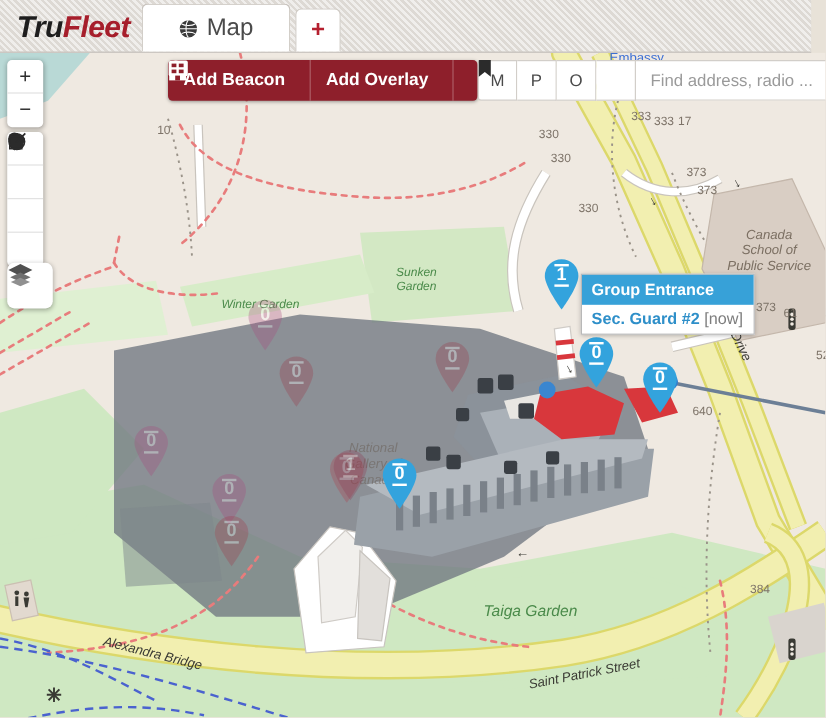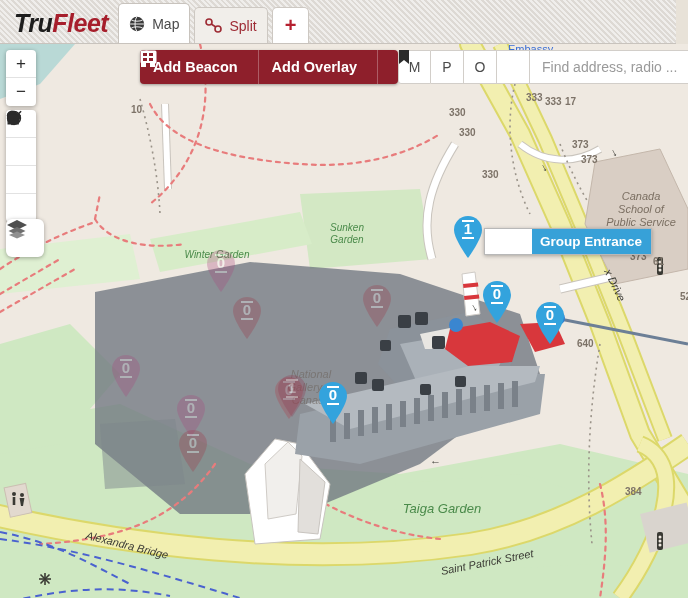--- a/index.html
+++ b/index.html
@@ -26,25 +26,25 @@
     letter-spacing: -.5px;
     padding: 0 10px 7px 14px;
     line-height: 1;
   }
   .brand .t1 { color: #1d1d1d; }
   .brand .t2 { color: #a61e2b; }
 
   .tabs { display: flex; align-items: flex-end; gap: 4px; height: 44px; }
   .tab {
     display: flex; align-items: center; gap: 7px;
-    height: 36px; padding: 0 10px;
+    height: 36px; padding: 0 30px;
     background: #f1eeea;
     border: 1px solid #cdc8c2; border-bottom: none;
     border-radius: 5px 5px 0 0;
-    color: #9e2b34; font-size: 14px;
+    color: #9e2b34; font-size: 20px;
     cursor: pointer;
   }
   .tab.active { background: #fff; height: 40px; color: #4a4a4a; border-color: #c8c3bd; }
   .tab.plus { padding: 0 12px; font-size: 20px; color: #b5202f; font-weight: bold; background:#fff; height:36px;}
   .tab svg { display: block; }
 
   
   .map {
     position: absolute; top: 44px; left: 0; width: 688px; height: 554px;
     overflow: hidden;
@@ -143,35 +143,34 @@
     background: #fff;
     border: 1px solid #b8b8b8;
     box-shadow: 0 1px 4px rgba(0,0,0,.3);
     min-width: 118px;
   }
   .popup-head {
     background: #37a1d8; color: #fff;
     font-size: 13.5px; font-weight: bold;
     padding: 5px 9px 5px 8px;
     white-space: nowrap;
-    margin-left: 47px;
   }
   .popup-body {
     padding: 4px 9px 5px 8px; font-size: 13.5px; white-space: nowrap;
   }
   .popup-body .who { color: #2e8fc9; font-weight: bold; }
   .popup-body .when { color: #7d7d7d; }
 
   
   .mlabel {
     position: absolute; pointer-events: none;
     font-family: "Liberation Sans", sans-serif;
   }
   .lbl-green { color: #4a8a4a; font-style: italic; font-size: 10px; text-align: center; line-height: 1.15; }
-  .lbl-grey  { color: #7d7368; font-size: 10px; font-weight: bold; }
+  .lbl-grey  { color: #7d7368; font-size: 10px; }
   .lbl-blue  { color: #3c6fd4; font-size: 11px; }
   .lbl-bldg  { color: #7b6f62; font-style: italic; font-size: 11px; text-align:center; line-height:1.2;}
   .lbl-road  { color: #3a3a34; font-size: 11px; }
 </style>
 </head>
 <body>
 
 <div id="app">
 
   <div class="map">
@@ -462,20 +461,24 @@
       <svg width="32" height="44" viewBox="0 0 32 44">
           <path d="M16,43 C16,43 2,24 2,15 A14,14 0 0 1 30,15 C30,24 16,43 16,43 Z" fill="#a03a4a"></path>
         </svg>
       <span class="bar-t"></span>
         <span class="bar-b"></span>
       <span class="num">0</span>
     </div>
 
     <div class="popup" style="left:484px; top:184px;">
       <div class="popup-head">Group Entrance</div>
+      <div class="popup-body">
+        <span class="who">Sec. Guard #2</span>
+        <span class="when">[now]</span>
+      </div>
     </div>
 
     <div class="map-toolbar">
       <div class="mt-btn">
         <span>Add Beacon</span>
         <span>
           <svg width="13" height="17" viewBox="0 0 13 17">
               <path d="M6.5,16.5 C6.5,16.5 1,9 1,6 A5.5,5.5 0 0 1 12,6 C12,9 6.5,16.5 6.5,16.5 Z" fill="#fff"></path>
               <circle cx="6.5" cy="6" r="2" fill="#8e1f2b"></circle>
             </svg>
@@ -582,27 +585,17 @@
     <div class="tabs">
       <div class="tab active">
         <span>
           <svg width="16" height="16" viewBox="0 0 16 16">
               <circle cx="8" cy="8" r="7.2" fill="#3a3a3a"></circle>
               <path d="M8,0.8 C5.4,3 5.4,13 8,15.2 M0.8,8 H15.2 M2.4,4 C5,5.6 11,5.6 13.6,4 M2.4,12 C5,10.4 11,10.4 13.6,12" stroke="#ffffff" stroke-width=".9" fill="none"></path>
             </svg>
         </span>
         <span>Map</span>
       </div>
-      <div class="tab">
-        <span>
-          <svg width="17" height="15" viewBox="0 0 17 15">
-              <circle cx="4" cy="4" r="3" fill="none" stroke="#9e2b34" stroke-width="1.6"></circle>
-              <circle cx="13" cy="11" r="3" fill="none" stroke="#9e2b34" stroke-width="1.6"></circle>
-              <line x1="6.2" y1="6" x2="10.8" y2="9" stroke="#9e2b34" stroke-width="1.6"></line>
-            </svg>
-        </span>
-        <span>Split</span>
-      </div>
       <div class="tab plus">+</div>
     </div>
   </div>
 
 </div>
 
 </body></html>

